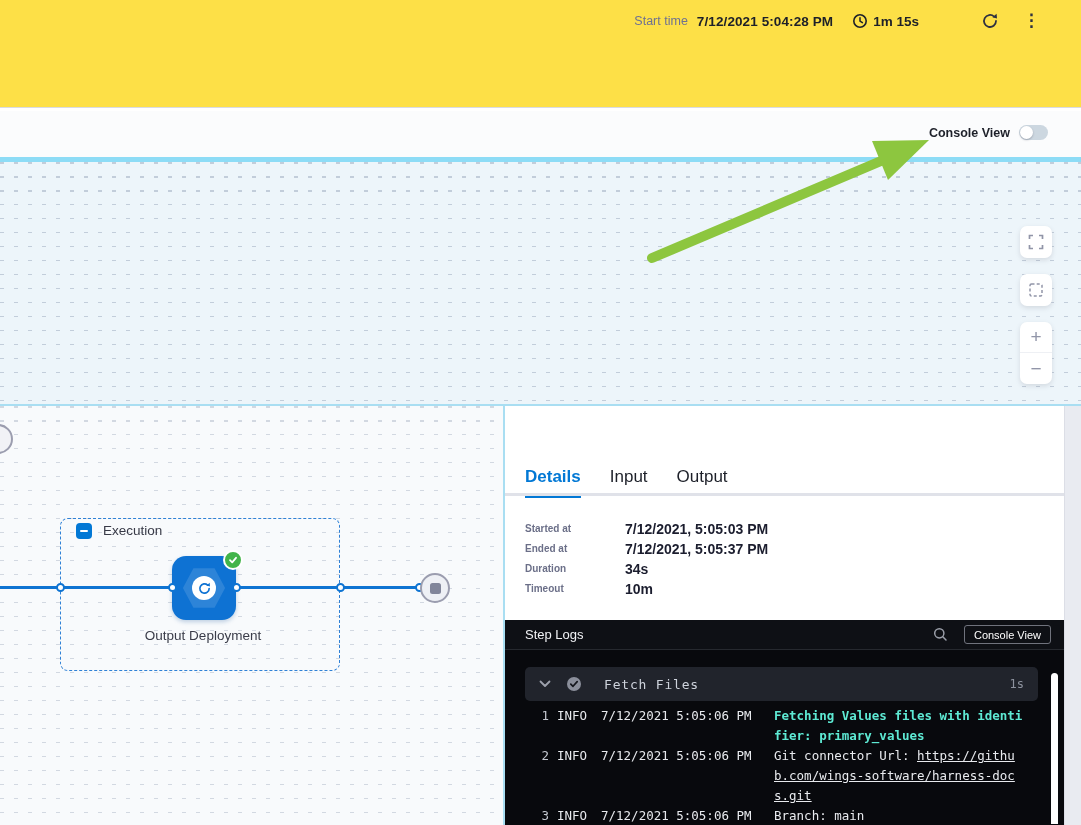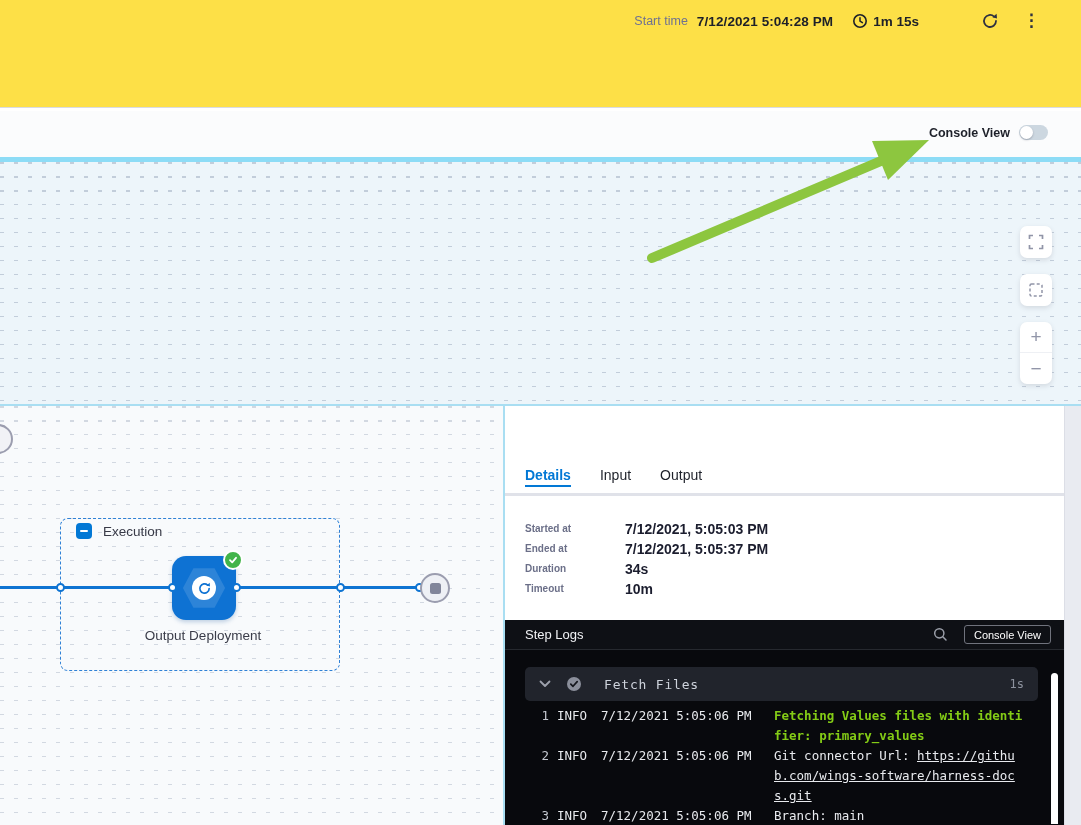--- a/index.html
+++ b/index.html
@@ -57,21 +57,21 @@
   .zoom-group .zbtn { width:32px; height:31px; display:flex; align-items:center; justify-content:center;
     font-size:19px; color:#9195a8; cursor:pointer; font-weight:400; }
   .zoom-group .zbtn.top { border-bottom:1px solid #eef0f4; }
 
   
   .edge-line { position:absolute; left:0; top:180px; width:421px; height:2.5px; background:#0f74d2; }
   .partial-node { position:absolute; left:-17px; top:18px; width:30px; height:30px; border-radius:50%;
     background:#f1f2f6; border:2px solid #9b9daf; }
   .exec-group { position:absolute; left:60px; top:112px; width:280px; height:153px;
     border:1.6px dashed #2f81d6; border-radius:8px; }
-  .exec-label-row { position:absolute; left:76px; top:117px; display:flex; align-items:center; gap:11px; cursor:pointer; }
+  .exec-label-row { position:absolute; left:76px; top:117px; display:flex; gap:11px; cursor:pointer; }
   .collapse-badge { width:16px; height:16px; border-radius:4px; background:#0278d5; position:relative; cursor:pointer; }
   .collapse-badge::after { content:""; position:absolute; left:4px; top:7px; width:8px; height:2px; background:#fff; border-radius:1px; }
   .exec-label-text { font-size:13.5px; color:#383a47; }
   .step-node { position:absolute; left:172px; top:150px; width:64px; height:64px; border-radius:14px;
     background:#0e72d3; cursor:pointer; box-shadow:0 2px 4px rgba(14,80,150,.25); }
   .node-hex { position:absolute; left:10px; top:10px; width:44px; height:44px; background:rgba(255,255,255,.13);
     clip-path:polygon(26% 5%, 74% 5%, 98% 50%, 74% 95%, 26% 95%, 2% 50%); }
   .node-circle { position:absolute; left:20px; top:20px; width:24px; height:24px; border-radius:50%;
     background:#fff; display:flex; align-items:center; justify-content:center; }
   .status-badge { position:absolute; left:223px; top:144px; width:20px; height:20px; border-radius:50%;
@@ -87,21 +87,21 @@
   .panel-header { position:absolute; left:20px; right:14px; top:19px; display:flex; align-items:center; }
   .panel-title { font-size:14px; font-weight:600; color:#4d5263; flex:1; }
   .panel-icons { display:flex; align-items:center; gap:13px; }
   .icon-split-active { width:15px; height:14px; border:1.5px solid #7cc0ed; border-radius:2.5px; background:#fff; position:relative; cursor:pointer; }
   .icon-split-active::after { content:""; position:absolute; right:0; top:0; width:7px; height:100%; background:#0278d5; }
   .icon-split-inactive { width:15px; height:14px; border:1.5px solid #a2a6b5; border-radius:2.5px; background:#dcdfe6; position:relative; cursor:pointer; }
   .icon-split-inactive::after { content:""; position:absolute; right:2px; top:1.5px; width:6px; height:8px; background:#6f7386; }
   .panel-minimize { color:#8f93a4; font-size:14px; font-weight:700; cursor:pointer; line-height:14px; letter-spacing:-1px; }
 
   .tabs-row { position:absolute; left:20px; top:61px; display:flex; gap:29px; }
-  .tab { font-size:14px; color:#1d2029; padding-bottom:2px; cursor:pointer; }
+  .tab { font-size:17px; color:#1d2029; padding-bottom:9px; cursor:pointer; }
   .tab.active { color:#0278d5; font-weight:600; border-bottom:2.5px solid #0278d5; }
   .tabs-divider { position:absolute; left:0; right:0; top:87px; height:3px; background:#e0e2e9; }
 
   .fields { position:absolute; left:20px; top:113px; }
   .field-row { display:flex; line-height:20px; }
   .field-label { width:100px; font-size:10px; font-weight:600; color:#6b6f88; }
   .field-value { font-size:14px; font-weight:700; color:#1b1d2e; }
 
   
   .logs { position:absolute; left:0; right:0; top:214px; bottom:0; background:#08090d; }
@@ -117,21 +117,21 @@
   .log-group-row .chev { margin-right:15px; display:flex; }
   .log-group-row .gcheck { margin-right:22px; display:flex; }
   .log-group-name { flex:1; font-family:"DejaVu Sans Mono",monospace; font-size:13px; letter-spacing:.8px; color:#ced3dc; }
   .log-group-duration { font-family:"DejaVu Sans Mono",monospace; font-size:12px; color:#8d929e; }
   .log-entries { margin-top:5px; font-family:"DejaVu Sans Mono",monospace; font-size:12.5px; line-height:20px; color:#e8eaee; }
   .log-entry { display:flex; align-items:flex-start; }
   .le-num { width:12px; padding-left:12px; box-sizing:content-box; text-align:right; color:#c3c7cf; margin-right:8px; flex:none; }
   .le-level { width:34px; margin-right:10px; flex:none; }
   .le-time { width:151px; white-space:nowrap; margin-right:22px; flex:none; }
   .le-msg { width:249px; word-break:break-all; flex:none; }
-  .le-msg.bold { font-weight:bold; color:#84cc16; }
+  .le-msg.bold { font-weight:bold; color:#5eead4; }
   .le-msg a, .le-link { color:#e8eaee; text-decoration:underline; cursor:pointer; }
   .log-scrollbar { position:absolute; right:6px; top:23px; width:7px; height:160px; border-radius:3.5px; background:#fff; cursor:pointer; }
 
   
   .arrow-overlay { position:absolute; inset:0; z-index:40; pointer-events:none; }
 
   svg { display:block; }
 </style>
 </head>
 <body>

